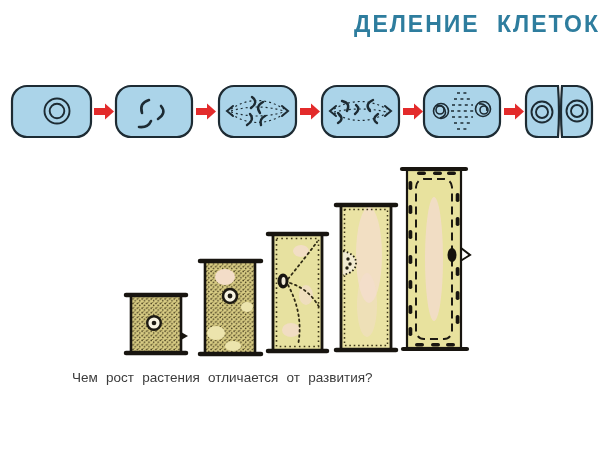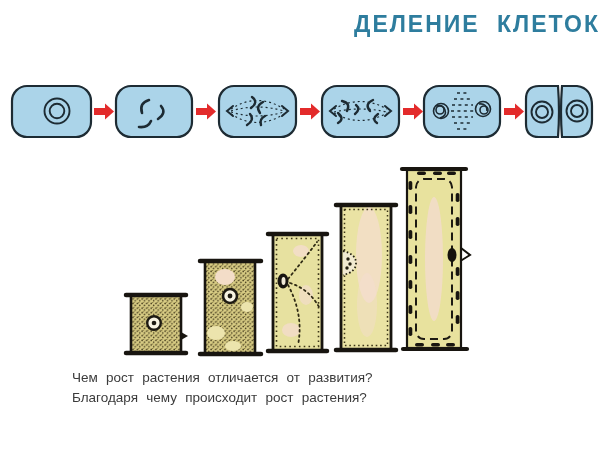--- a/index.html
+++ b/index.html
@@ -236,16 +236,15 @@
         </g>
         <rect x="321" y="24" width="36" height="160" rx="8" fill="none" stroke="#1d1a12" stroke-width="2" stroke-dasharray="8,5"></rect>
         <ellipse cx="357" cy="100" rx="4.5" ry="7" fill="#14120c"></ellipse>
         <path d="M366,93 L375,100 L367,105" fill="none" stroke="#14120c" stroke-width="2" stroke-linecap="round"></path>
       </g>
     </svg>
   </div>
 
   <div class="questions">
     <div>Чем  рост  растения  отличается  от  развития?</div>
-    <div>Благодаря  чему  происходит  рост  растения?</div>
   </div>
 
 </div>
 
 </body></html>

